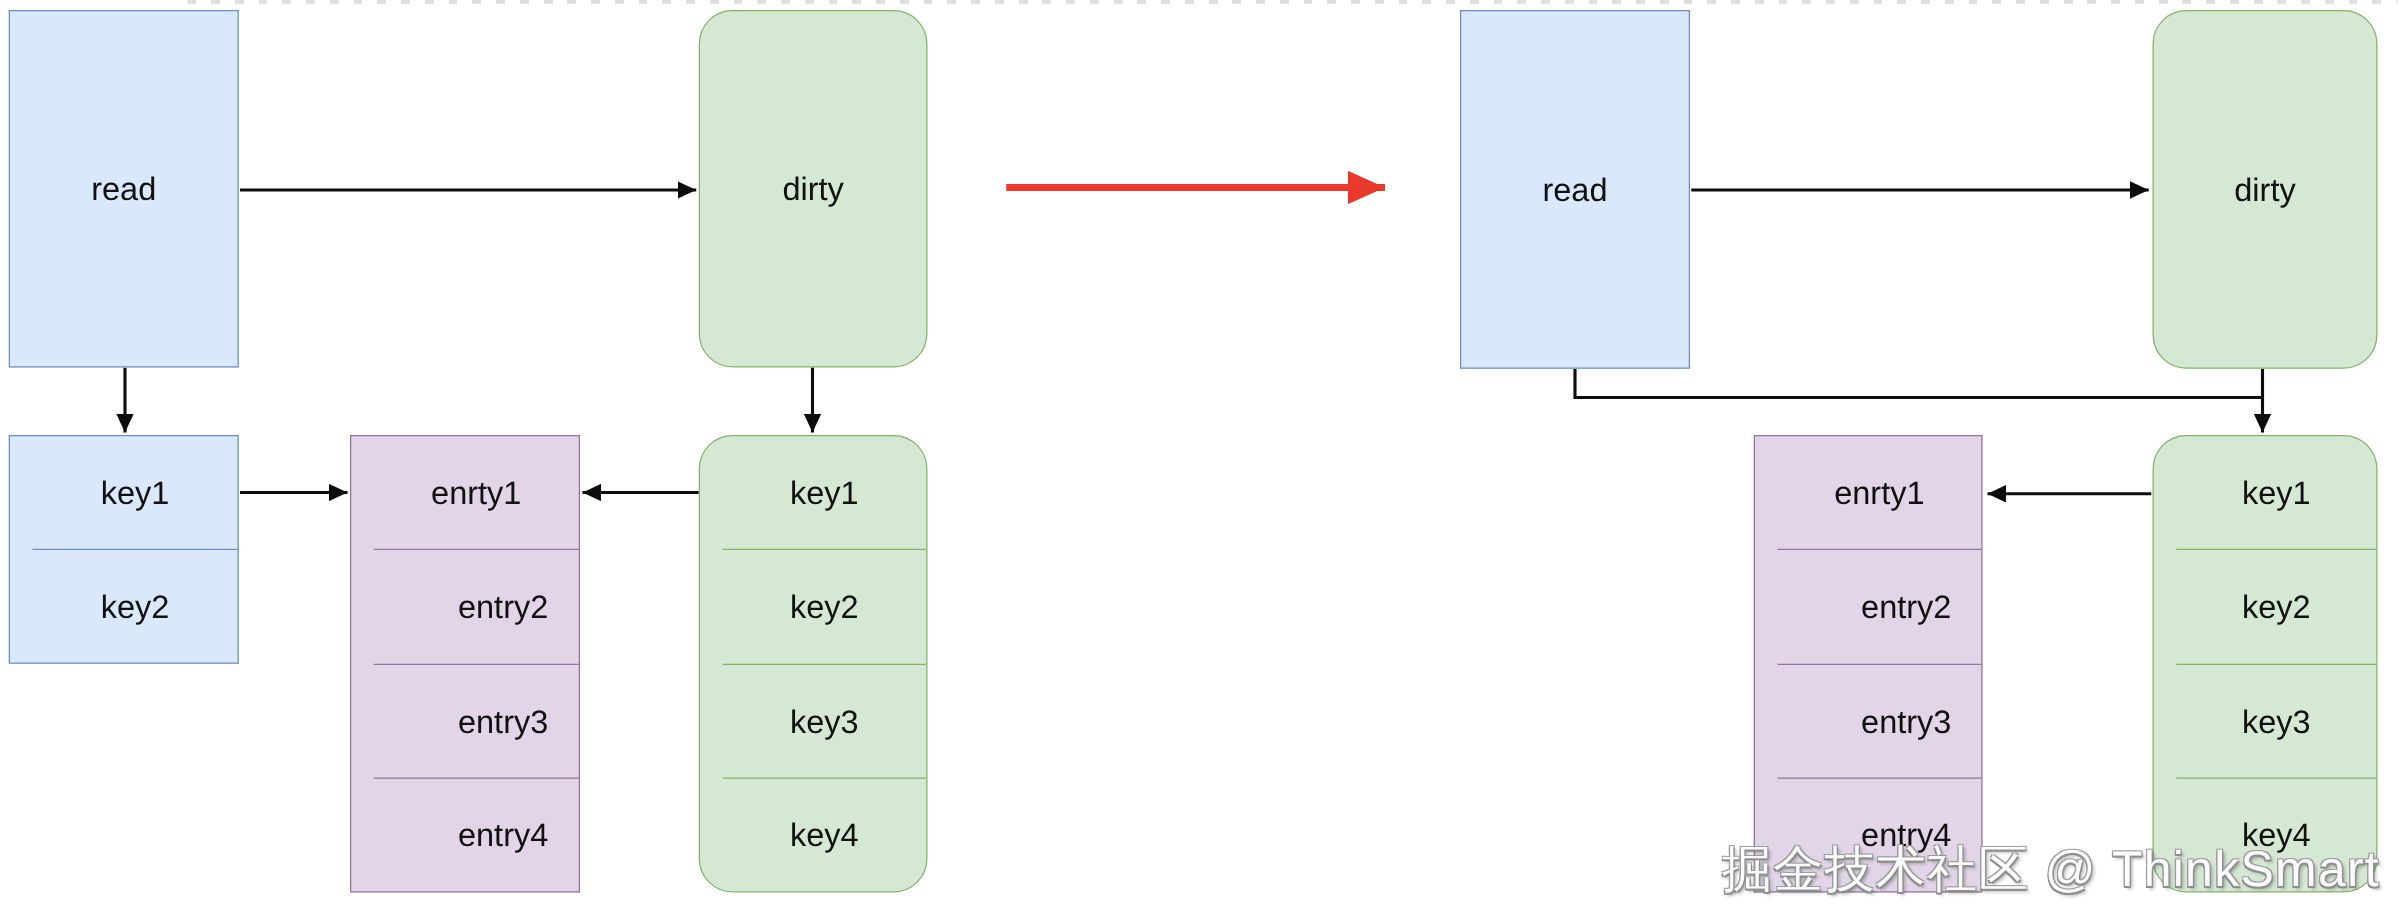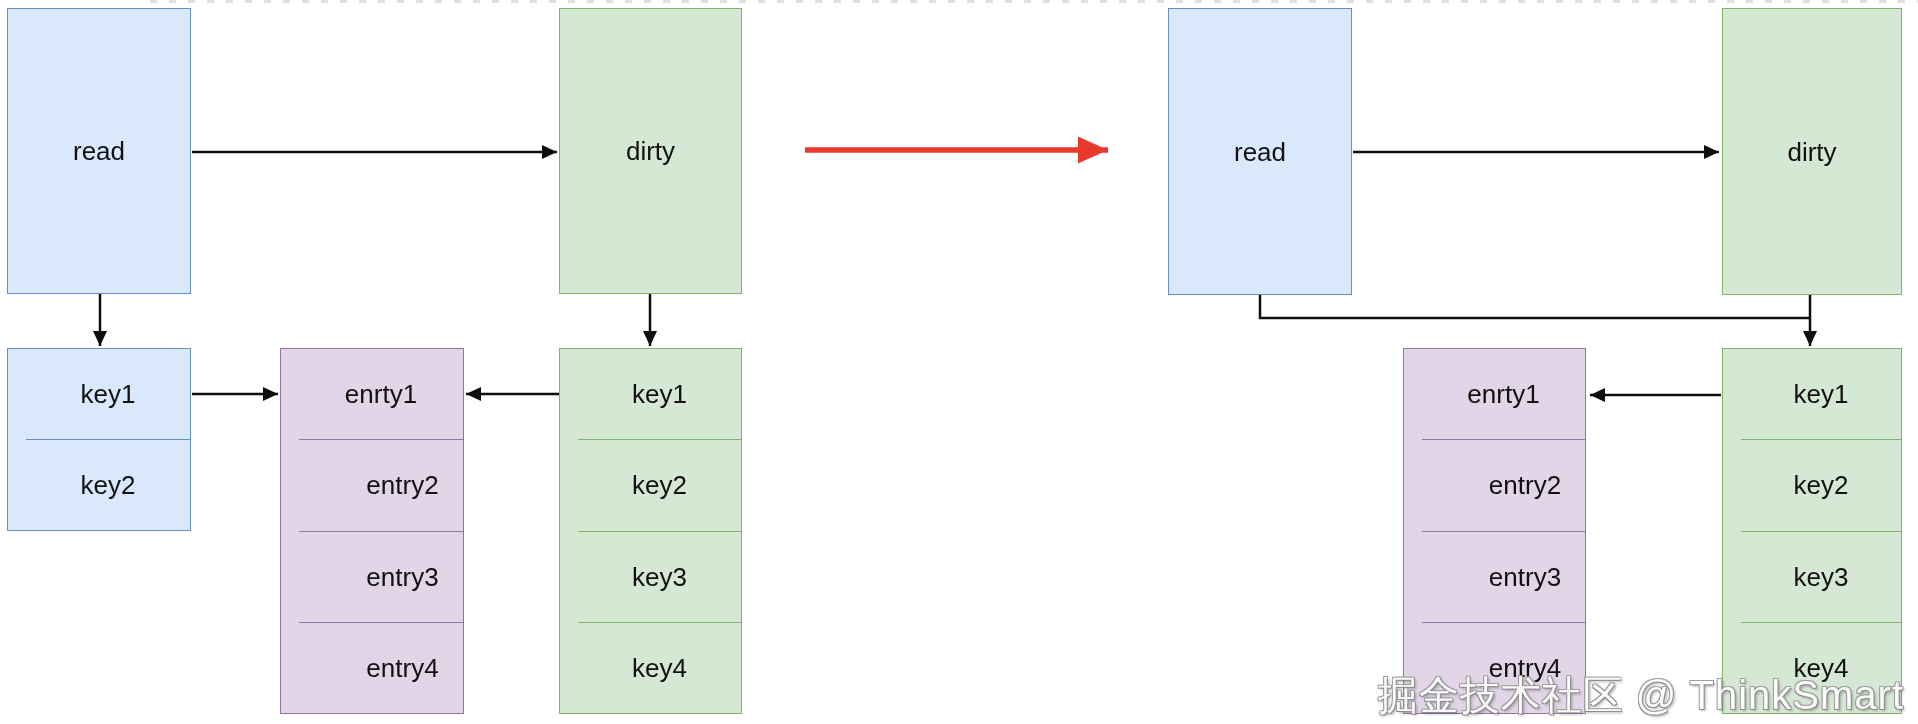--- a/index.html
+++ b/index.html
@@ -8,21 +8,21 @@
 
   
   .top-noise{position:absolute;top:0;left:150px;right:0;height:3px;opacity:.28;
     background:repeating-linear-gradient(90deg,#8a8a8a 0 7px,transparent 7px 19px);}
 
   .box,.col{position:absolute;box-sizing:border-box;border:1px solid #000;}
   .box{display:flex;align-items:center;justify-content:center;}
   .box span,.cell{font-size:26px;color:#111;line-height:1;}
 
   .blue{background:var(--blue-fill);border-color:var(--blue-stroke);text-align:center;}
-  .green{background:var(--green-fill);border-color:var(--green-stroke);}
+  .green{background:var(--green-fill);border-color:var(--green-stroke);border-radius:27px;}
   .purple{background:var(--purple-fill);border-color:var(--purple-stroke);}
 
   .col{display:flex;flex-direction:column;}
   .cell{flex:1;display:flex;align-items:center;justify-content:center;margin-left:18px;}
   .col.blue .cell + .cell{border-top:1px solid var(--blue-stroke);}
   .col.green .cell + .cell{border-top:1px solid var(--green-stroke);}
   .col.purple .cell + .cell{border-top:1px solid var(--purple-stroke);padding-left:43px;}
 
   svg.arrows{position:absolute;left:0;top:0;width:1918px;height:724px;pointer-events:none;}
   .ln{stroke:var(--arrow);stroke-width:2.5;fill:none;}

